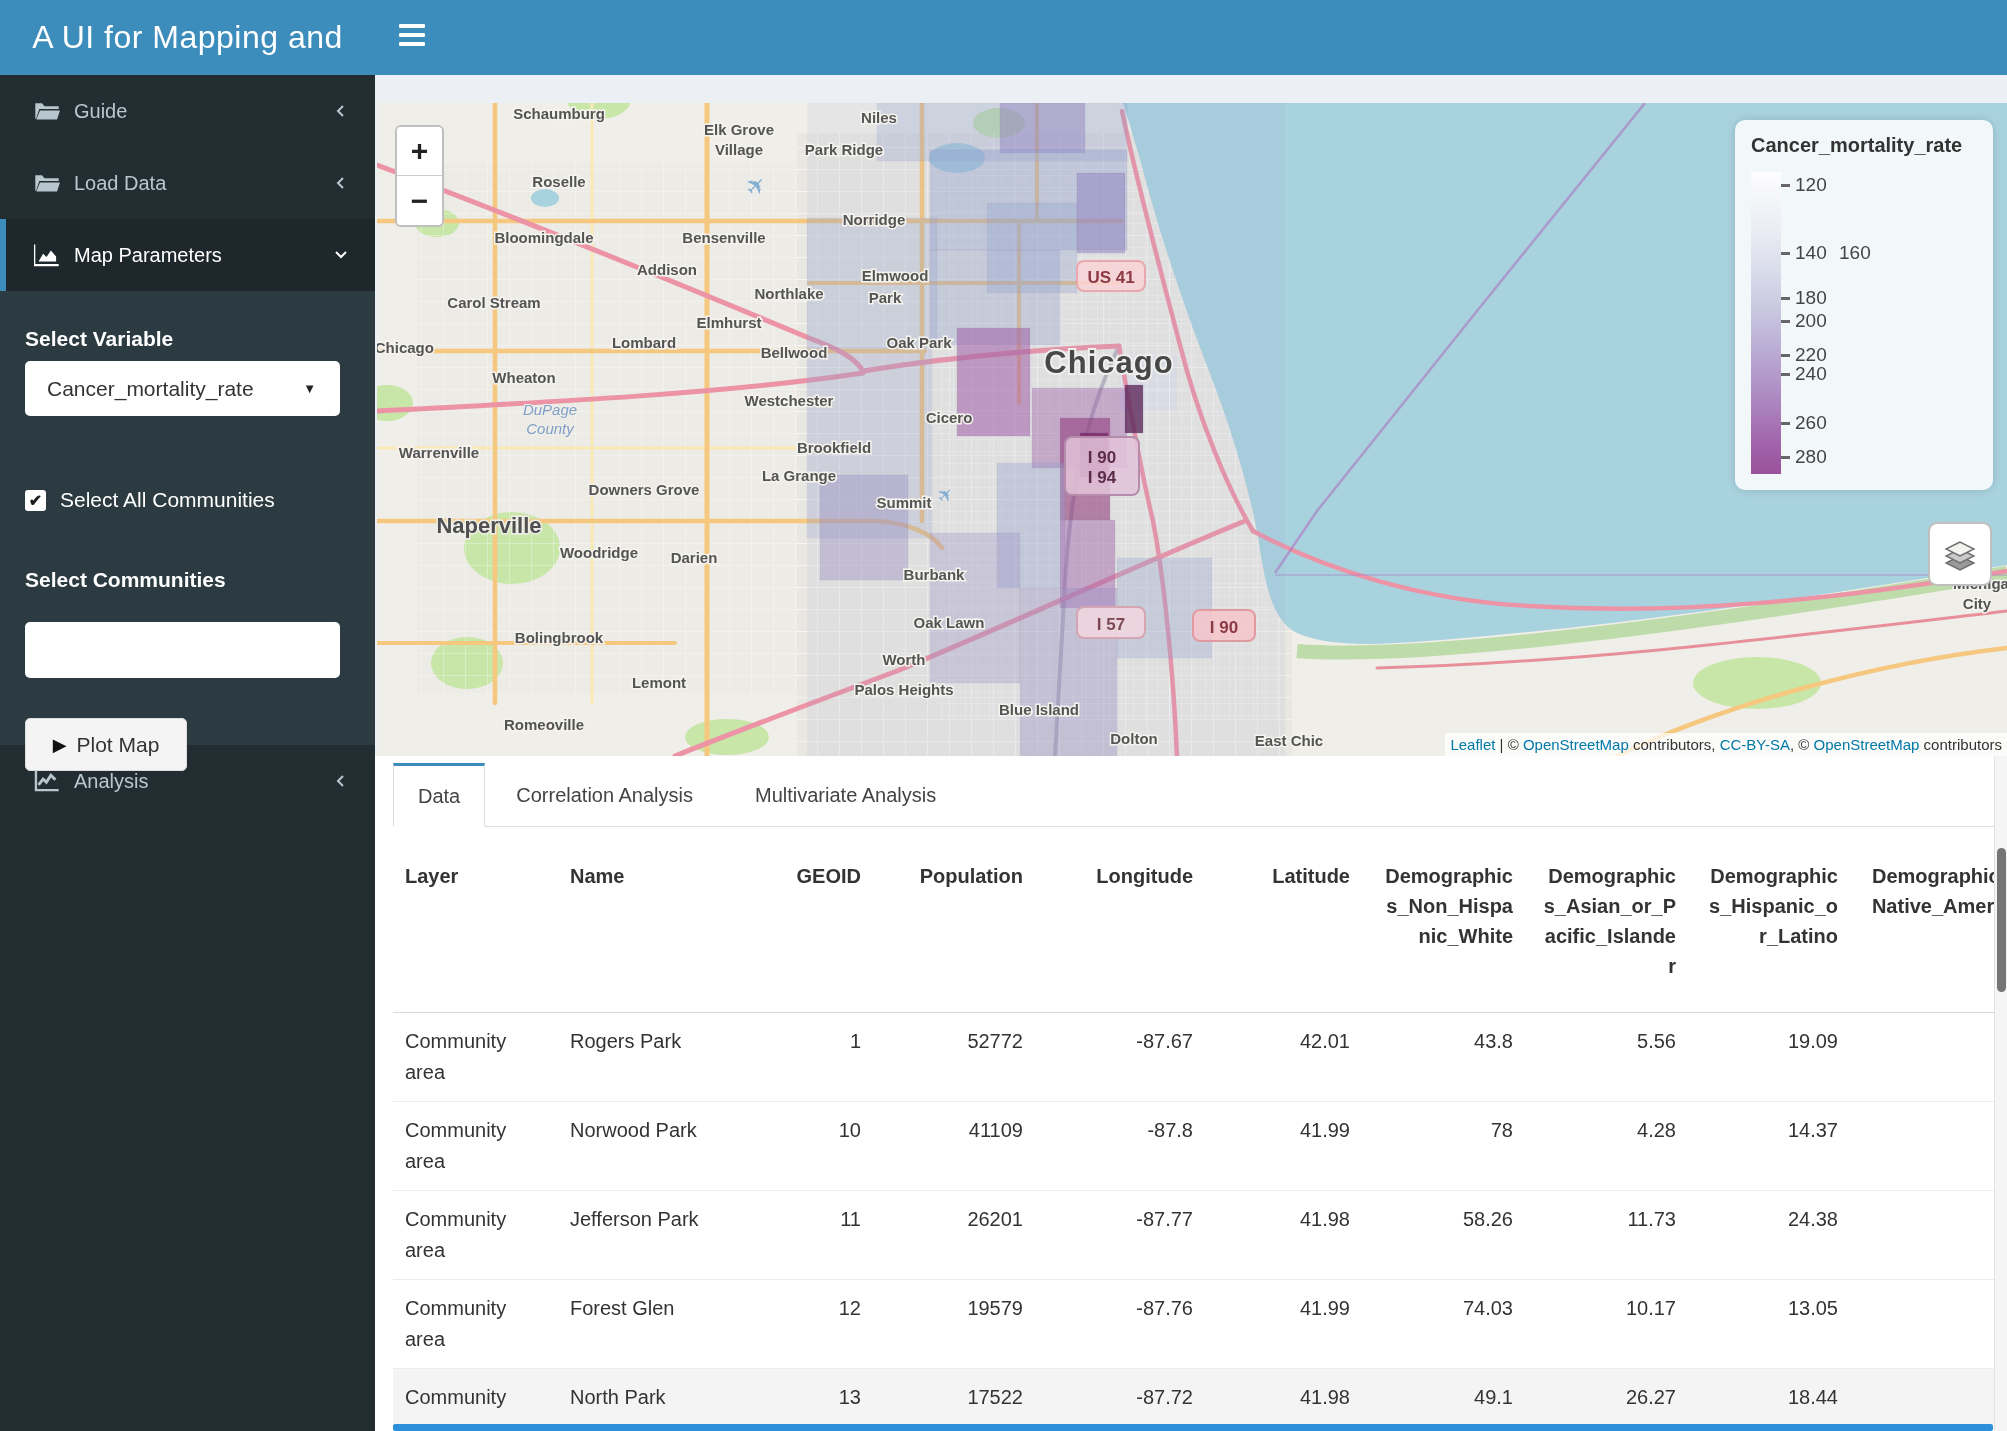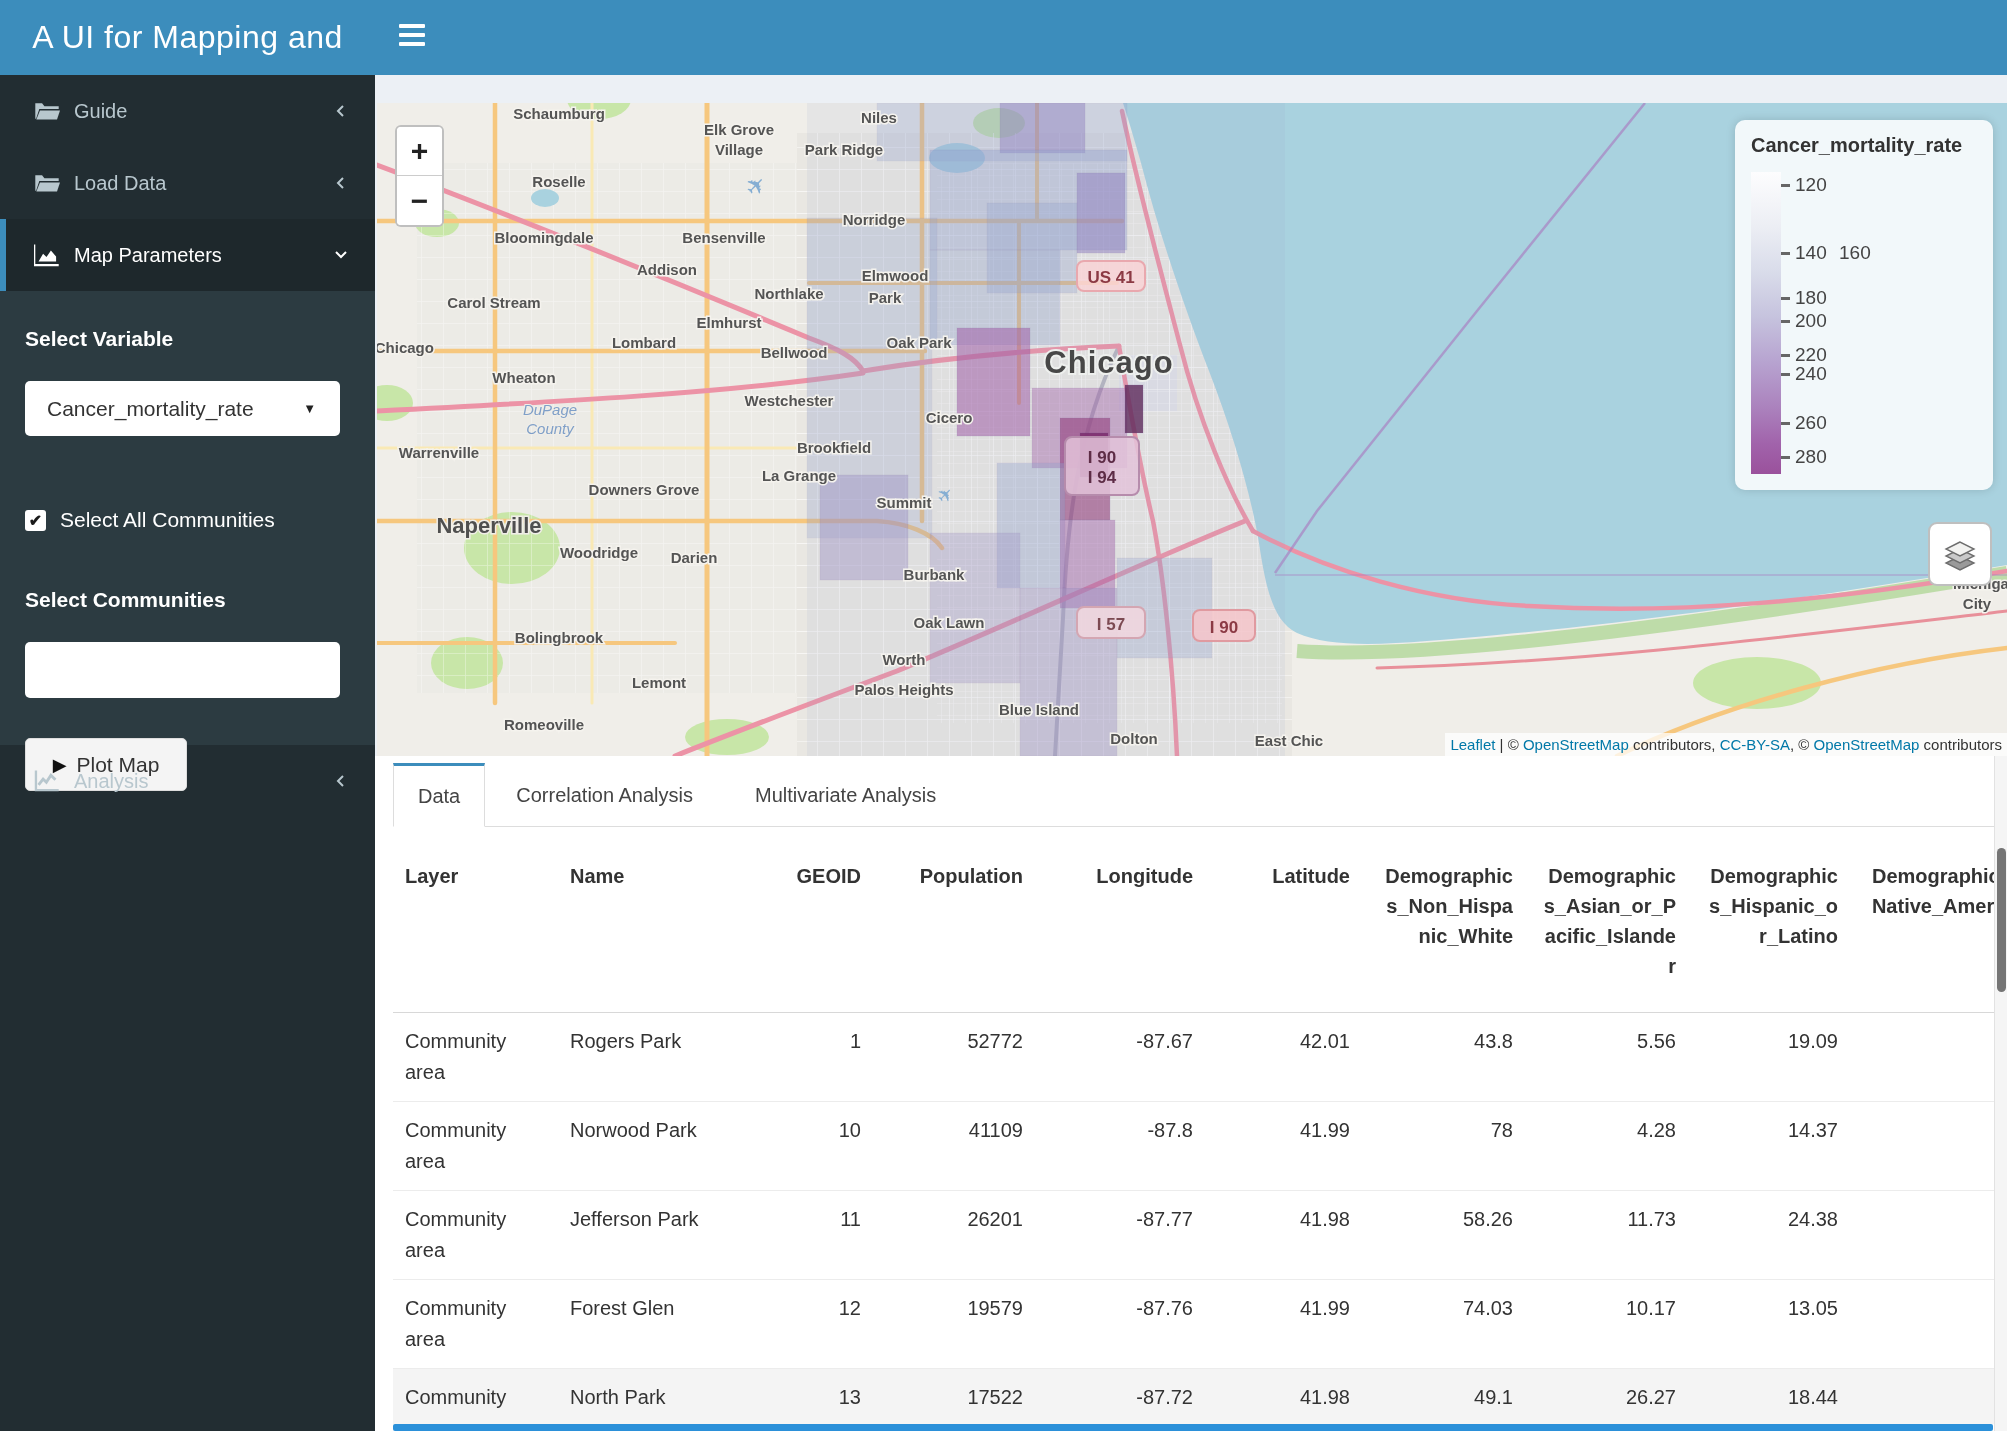--- a/index.html
+++ b/index.html
@@ -11,21 +11,21 @@
   .hamburger span { display:block; width:26px; height:4px; background:#fff; border-radius:1px; margin-bottom:5px; }
 
   
   .sidebar { position:absolute; left:0; top:0; width:375px; height:1431px; background:#222d32; z-index:5; }
   .brand { height:75px; background:#3c8dbc; color:#fff; font-size:32px; font-weight:300; display:flex; align-items:center; justify-content:center; letter-spacing:.5px; }
   .menu-item { position:relative; height:72px; display:flex; align-items:center; padding-left:28px; color:#b8c7ce; font-size:20px; border-left:6px solid transparent; cursor:pointer; }
   .menu-item .mi-icon { width:26px; height:26px; margin-right:14px; flex:0 0 auto; }
   .menu-item .chev { position:absolute; right:26px; top:50%; transform:translateY(-50%); width:16px; height:16px; }
   .menu-item.active { background:#1e282c; color:#fff; border-left-color:#3c8dbc; }
   .submenu { background:#2c3b41; padding:36px 25px 40px 25px; height:454px; }
-  .ctl-label { color:#fff; font-size:21px; font-weight:bold; margin-bottom:30px; }
+  .ctl-label { color:#fff; font-size:21px; font-weight:bold; margin-bottom:10px; }
   .selectbox { width:315px; height:55px; background:#fff; border-radius:5px; display:flex; align-items:center; padding:0 18px 0 22px; font-size:21px; color:#333; cursor:pointer; margin-bottom:72px; position:relative; }
   .selectbox .caret { position:absolute; right:24px; font-size:13px; color:#222; }
   .check-row { display:flex; align-items:center; margin-bottom:56px; cursor:pointer; }
   .checkbox { width:21px; height:21px; background:#fff; border-radius:3px; margin-right:14px; display:flex; align-items:center; justify-content:center; font-size:16px; color:#1a1a1a; font-weight:bold; }
   .check-label { color:#fff; font-size:21px; }
   .textinput { width:315px; height:56px; background:#fff; border:none; border-radius:5px; font-size:20px; padding:0 16px; margin-top:2px; }
   .plot-btn { margin-top:40px; width:162px; height:53px; background:#f4f4f4; border:1px solid #ddd; border-radius:5px; font-size:21px; color:#333; display:flex; align-items:center; justify-content:center; cursor:pointer; font-family:"Liberation Sans",sans-serif; }
   .plot-btn .play { margin-right:10px; font-size:18px; color:#111; }
 
   

